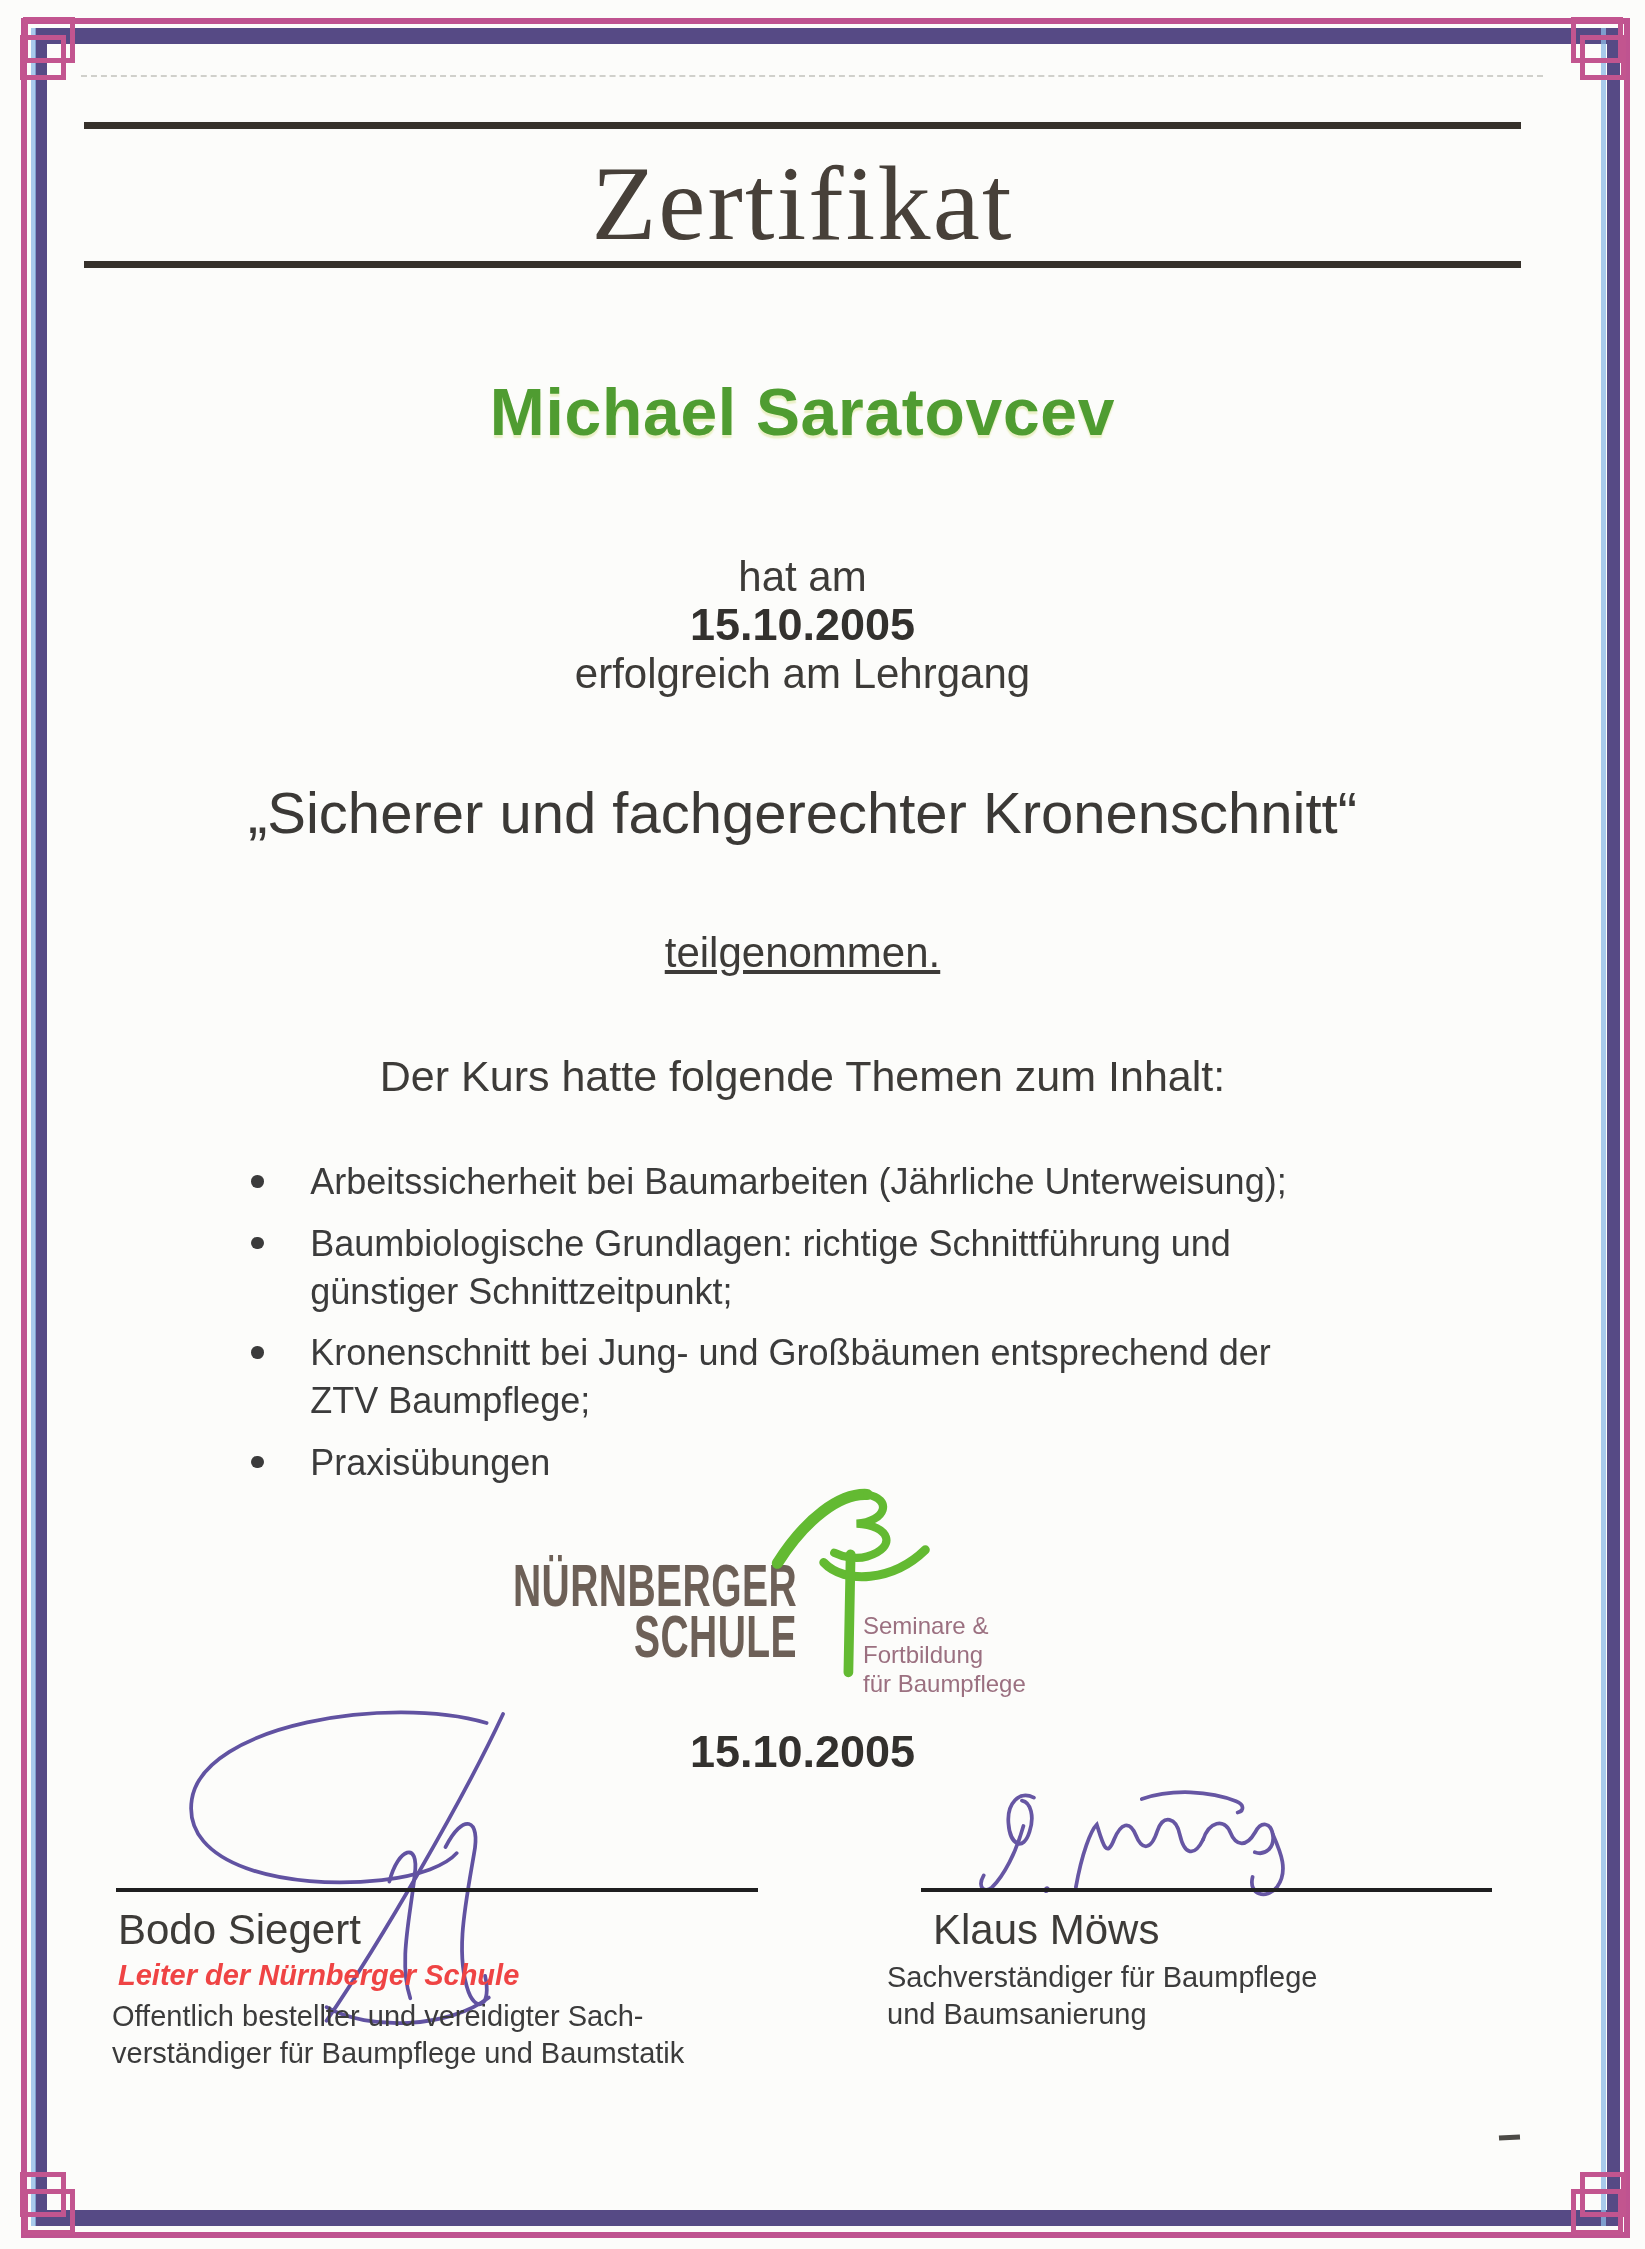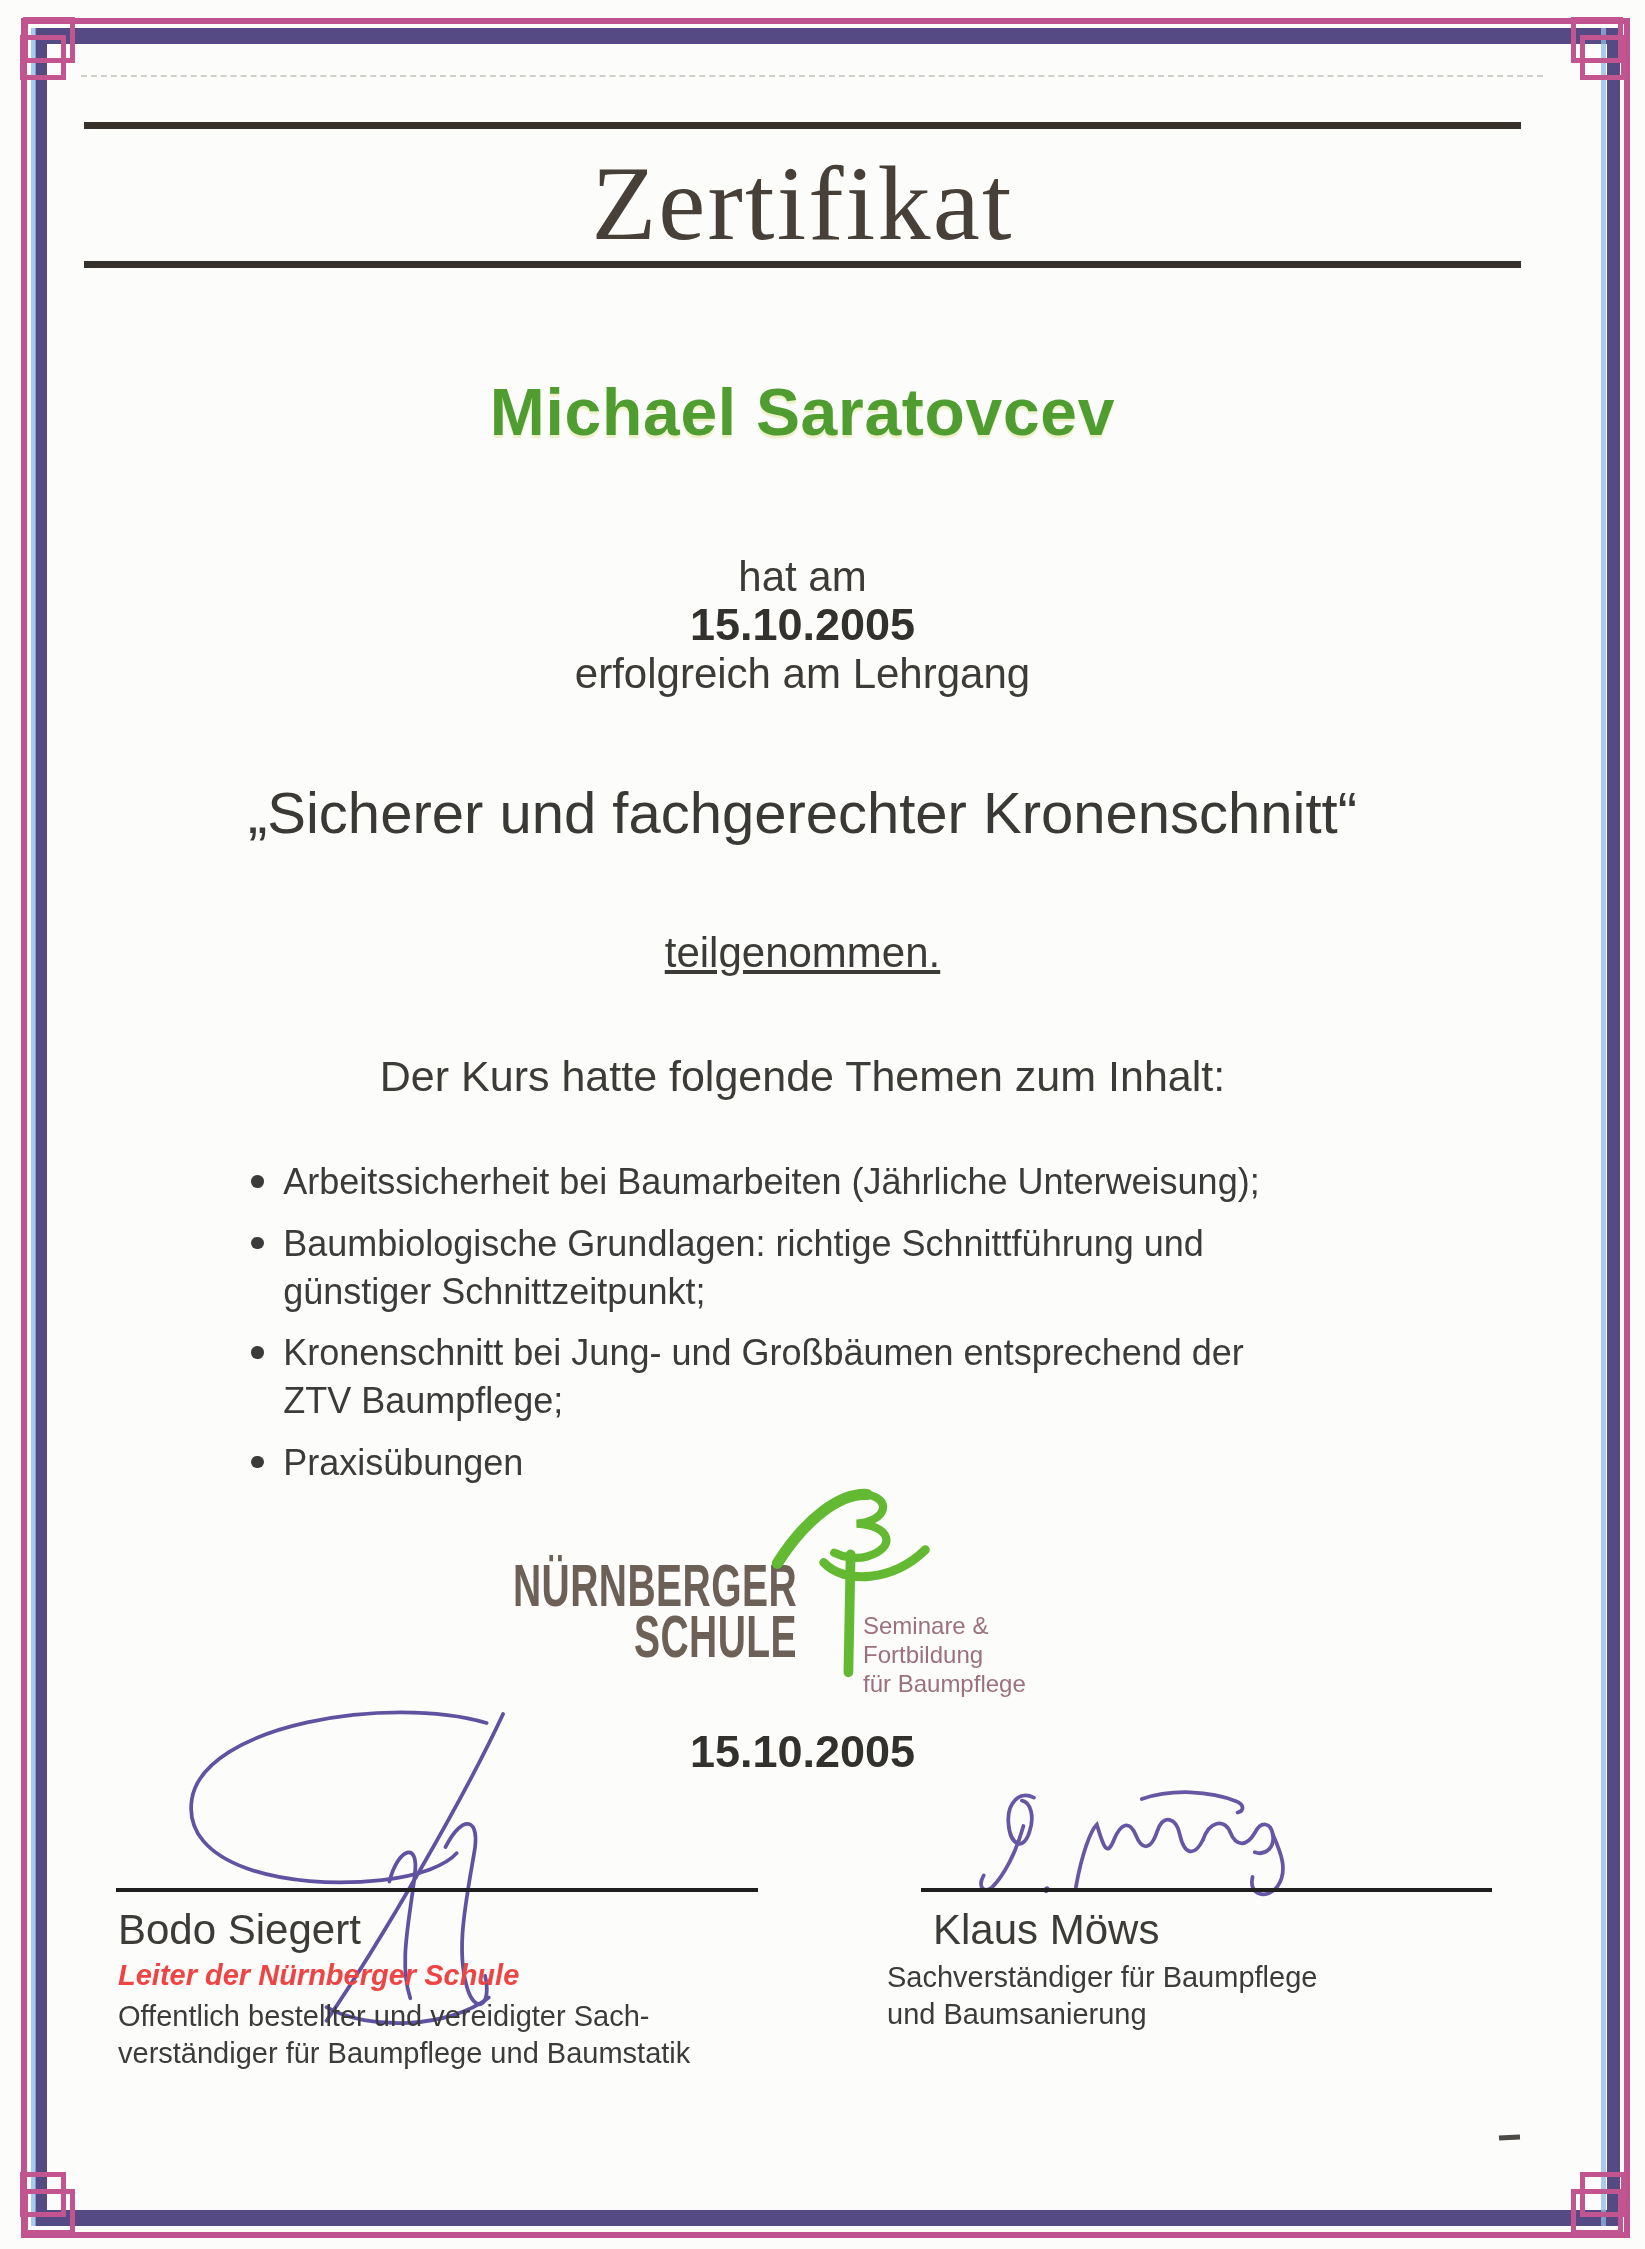--- a/index.html
+++ b/index.html
@@ -50,21 +50,21 @@
     text-shadow:0 3px 1.5px rgba(190,210,60,.28);letter-spacing:0.7px;
   }
   .hat-am{top:553px;font-size:42px;}
   .date-1{top:599px;font-size:45px;font-weight:bold;color:#33312e;}
   .erfolgreich{top:650px;font-size:42px;}
   .course-title{top:779px;font-size:58px;color:#3b3936;}
   .teilgenommen{top:929px;font-size:42px;text-decoration:underline;}
   .topics-heading{top:1052px;font-size:43px;}
   
   .topics{position:absolute;left:251px;top:1158px;width:1228px;margin:0;padding:0;list-style:none;}
-  .topics li{display:flex;align-items:flex-start;margin:0 0 13.5px 0;}
+  .topics li{display:flex;align-items:flex-start;margin:0 0 13.5px 0;gap:27px;}
   .topics .dot{flex:0 0 auto;width:12.7px;height:12.7px;border-radius:50%;background:#3b3b3b;margin:17px 19.5px 0 0;}
   .topics .txt{font-size:36px;line-height:48px;color:#3b3b3b;white-space:pre-line;}
   
   .logo{position:absolute;left:524px;top:1487px;width:584px;height:198px;}
   .logo-name{
     position:absolute;right:311px;top:73px;text-align:right;
     font-size:60px;font-weight:bold;color:#6d6057;line-height:51px;
     transform:scaleX(.65);transform-origin:right top;white-space:nowrap;letter-spacing:0.7px;
   }
   .logo-tagline{
@@ -78,21 +78,21 @@
   .sig-svg{position:absolute;}
   .sig-left{left:135px;top:1693px;}
   .sig-right{left:962px;top:1781px;}
   .sig-line{position:absolute;top:1888px;height:3.7px;background:#1f1f1f;}
   .sig-line.left{left:116px;width:642px;}
   .sig-line.right{left:921px;width:571px;}
   .sig-name{position:absolute;top:1906px;font-size:42px;color:#3d3b38;}
   .sig-name.left{left:118px;}
   .sig-name.right{left:933px;}
   .sig-role-left{position:absolute;left:118px;top:1959px;font-size:29px;font-weight:bold;font-style:italic;color:#ef4444;}
-  .sig-detail-left{position:absolute;left:118px;top:1998px;font-size:29px;line-height:37px;color:#3b3b3b;white-space:pre-line;}
+  .sig-detail-left{position:absolute;left:112px;top:1998px;font-size:29px;line-height:37px;color:#3b3b3b;white-space:pre-line;}
   .sig-role-right{position:absolute;left:887px;top:1959px;font-size:29px;line-height:37px;color:#3b3b3b;white-space:pre-line;}
 </style>
 </head>
 <body>
 
 <div class="page">
 
   <div class="purple-ring"></div>
   <div class="blue-fringe left"></div>
   <div class="blue-fringe right"></div>

